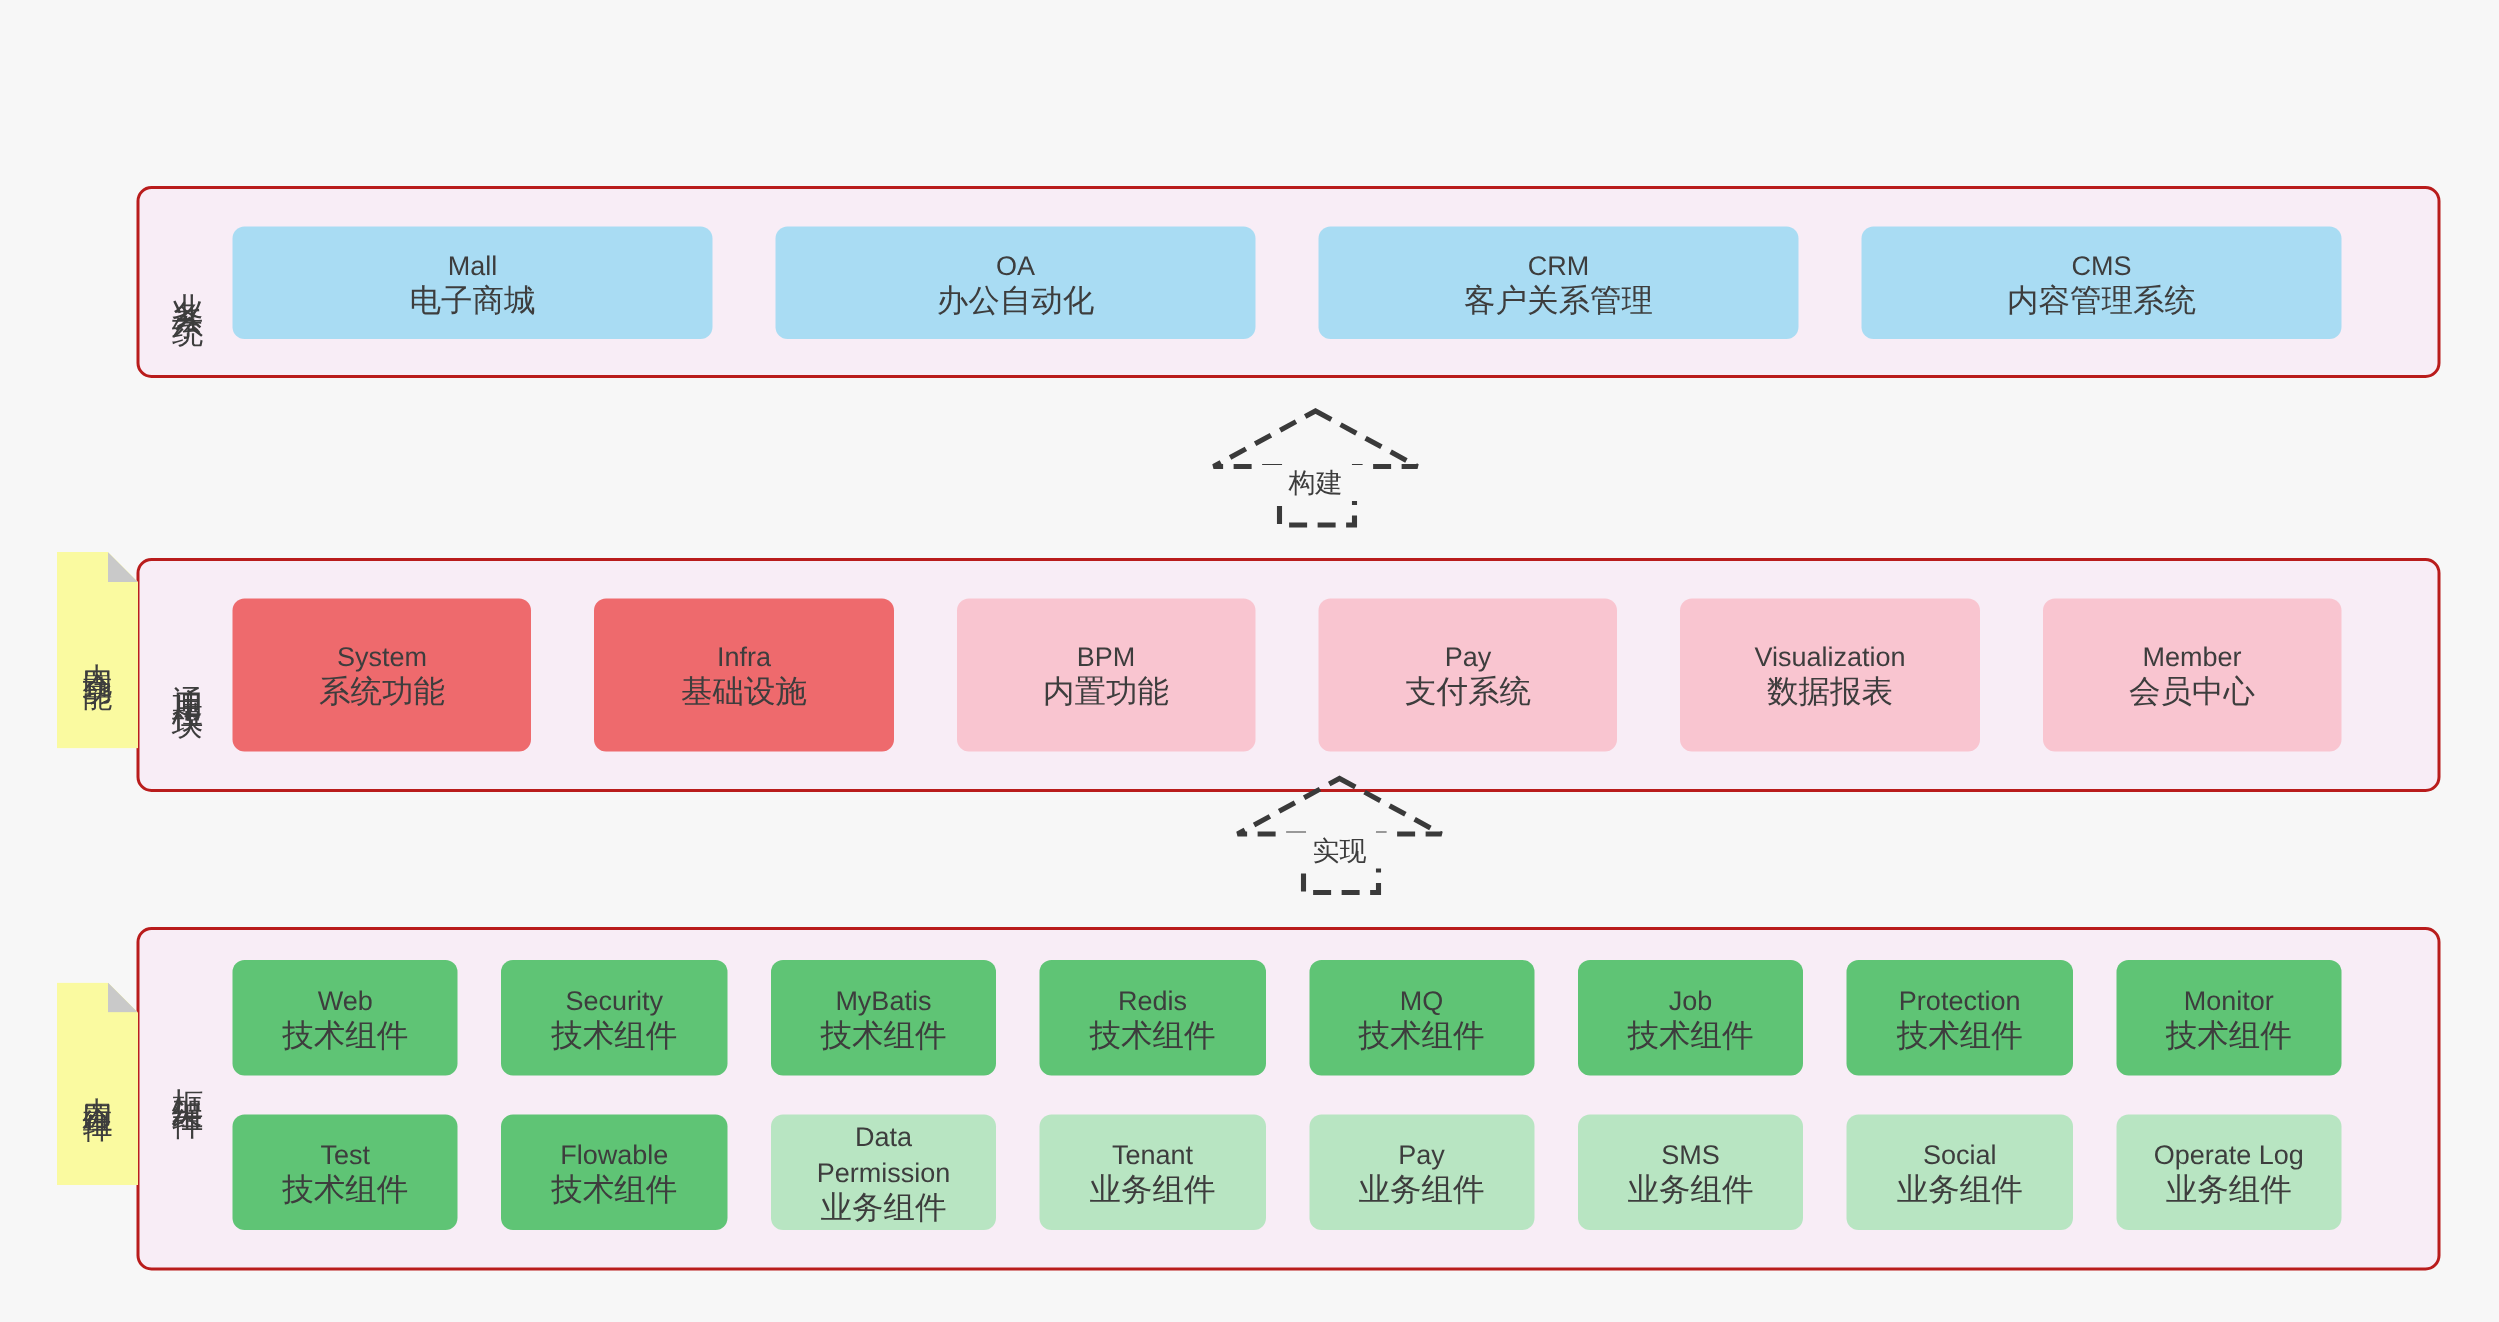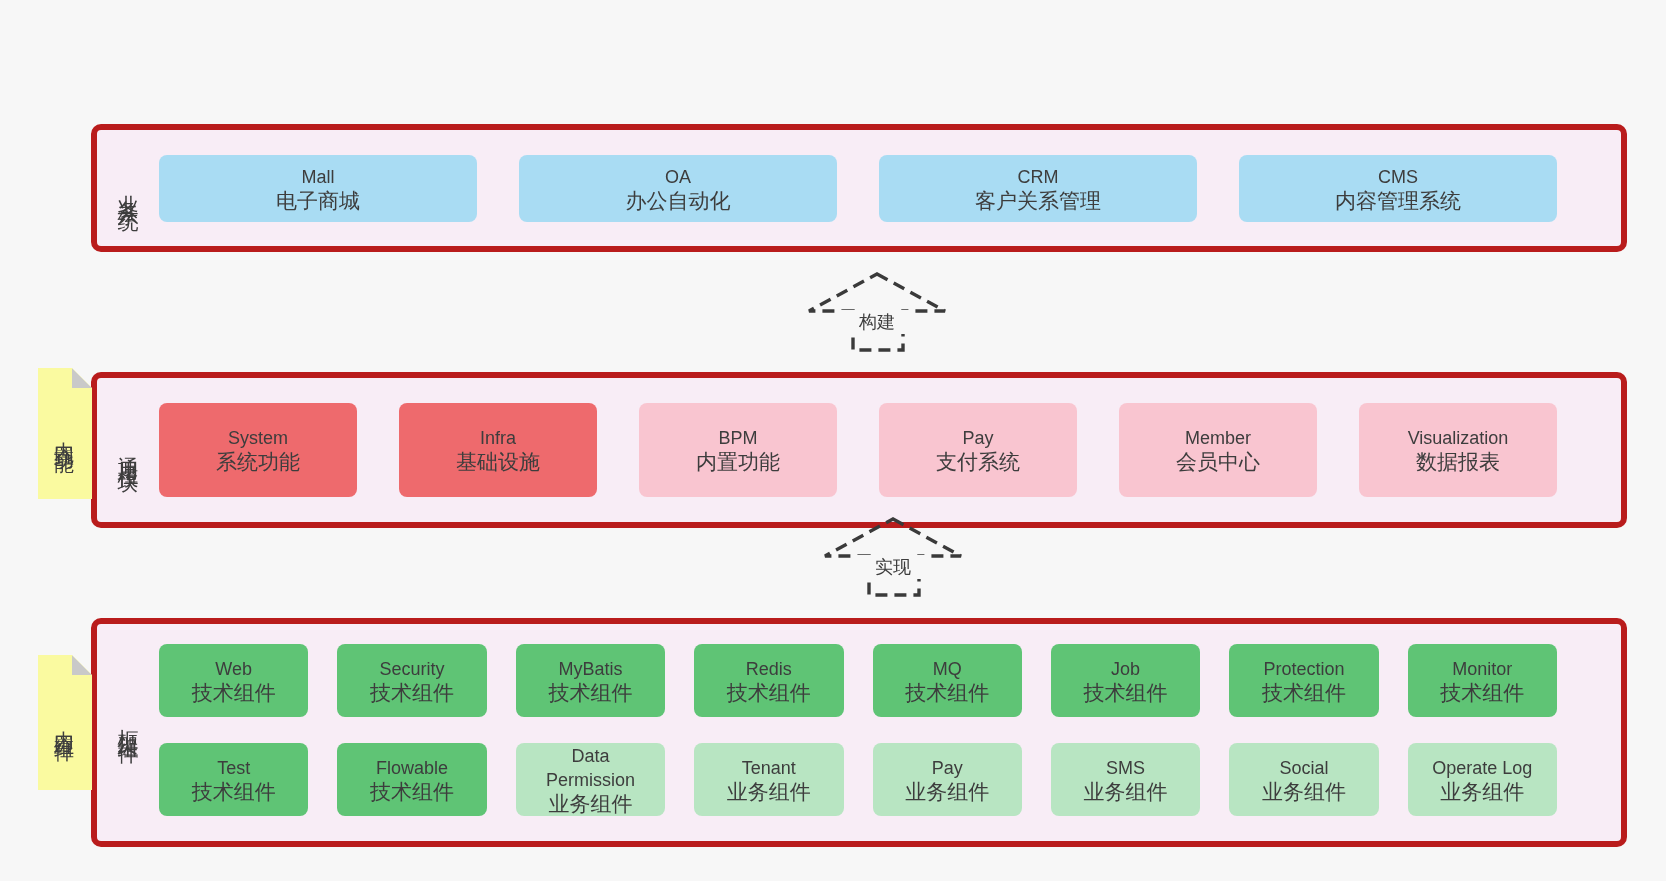--- a/index.html
+++ b/index.html
@@ -10,21 +10,21 @@
     color:#3d3d3d;
     overflow:hidden;
     position:relative;
   }
   .stage{position:absolute;left:0;top:0;width:1666px;height:881px;}
 
   
   .panel{
     position:absolute;
     background:#f8edf6;
-    border:6px solid #b91c1c;
+    border:2px solid #b91c1c;
     border-radius:10px;
     box-sizing:border-box;
   }
   .panel-business{left:91px;top:124px;width:1536px;height:128px;}
   .panel-modules {left:91px;top:372px;width:1536px;height:156px;}
   .panel-components{left:91px;top:618px;width:1536px;height:229px;}
 
   
   .v-label{
     position:absolute;left:8px;top:0;bottom:0;width:46px;
@@ -133,26 +133,26 @@
       </div>
       <div class="box b-pink">
         <div class="box-title">BPM</div>
         <div class="box-sub">内置功能</div>
       </div>
       <div class="box b-pink">
         <div class="box-title">Pay</div>
         <div class="box-sub">支付系统</div>
       </div>
       <div class="box b-pink">
+        <div class="box-title">Visualization</div>
+        <div class="box-sub">数据报表</div>
+      </div>
+      <div class="box b-pink">
         <div class="box-title">Member</div>
         <div class="box-sub">会员中心</div>
-      </div>
-      <div class="box b-pink">
-        <div class="box-title">Visualization</div>
-        <div class="box-sub">数据报表</div>
       </div>
     </div>
   </section>
 
   <div class="arrow arrow-implement">
     <svg width="142" height="82" viewBox="0 0 142 82">
       <polygon points="71,3 139,40 97,40 97,79 47,79 47,40 3,40" fill="none" stroke="#3a3a3a" stroke-width="3.4" stroke-dasharray="12,7" stroke-linejoin="miter"></polygon>
     </svg>
     <div class="arrow-label">实现</div>
   </div>

